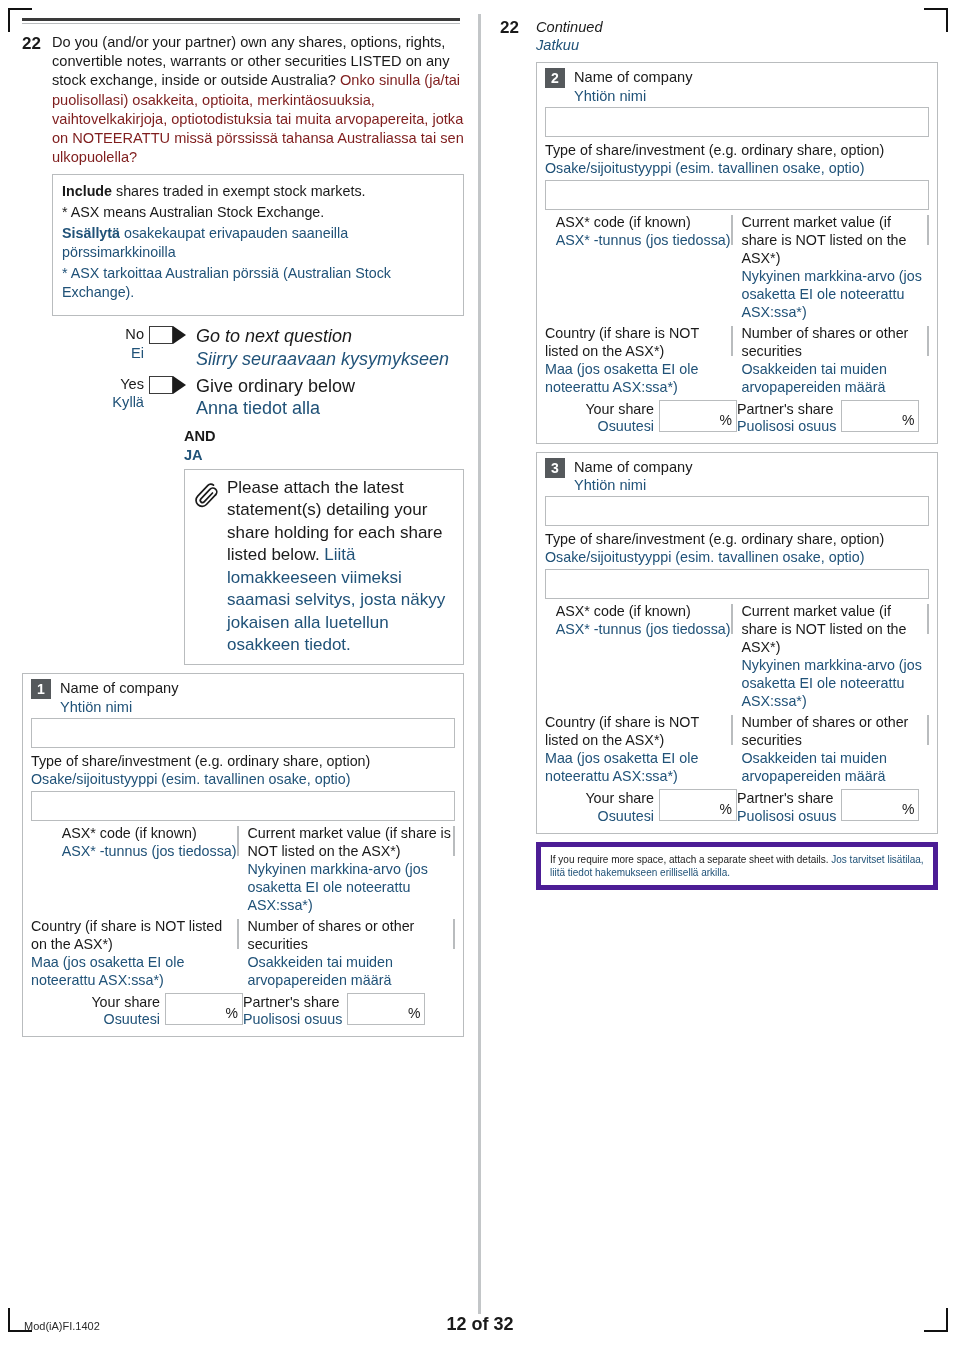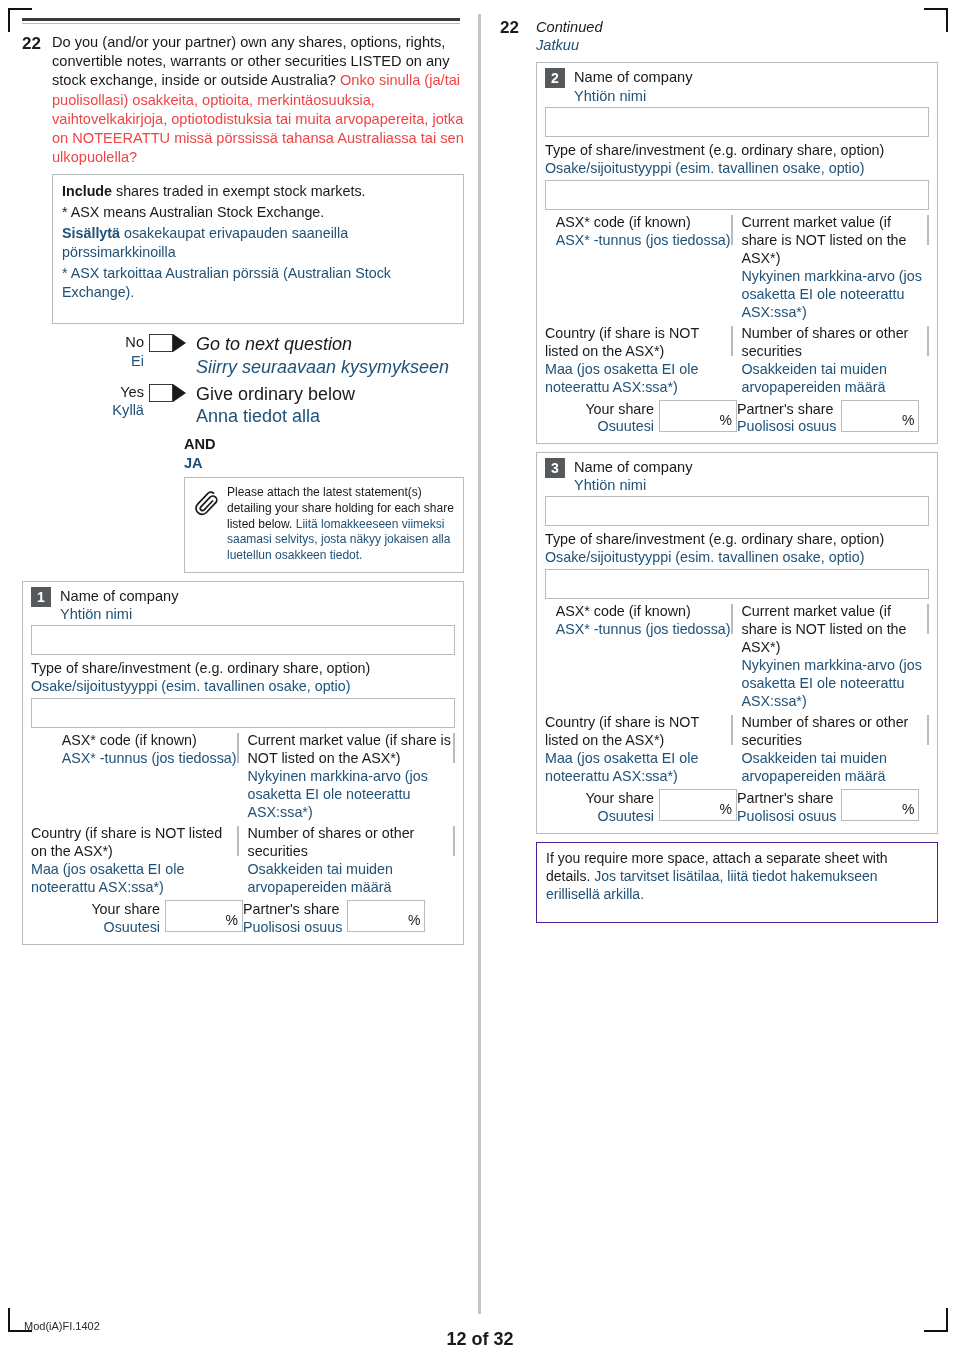--- a/index.html
+++ b/index.html
@@ -31,24 +31,24 @@
   .sec-title .en{font-size:16px;color:#1a1a1a;}
   .sec-title .fi{font-size:16px;color:#205278;}
   .sec-rule-bot{border-top:1px solid #b9bcbe;width:438px;margin-top:2px;}
 
   
   .q-row{display:flex;margin-top:9px;}
   .q-num{font-size:17px;font-weight:bold;width:30px;flex:0 0 30px;line-height:1.3;}
   .q-body{flex:1;}
   .q-text{font-size:14.6px;line-height:1.315;}
   .q-text .en{color:#1a1a1a;}
-  .q-text .fi{color:#ef4444;}
-
-  
-  .infobox{border:1px solid #b9bcbe;margin-top:7px;padding:7px 9px 20px 9px;font-size:14.3px;line-height:1.32;}
+  .q-text .fi{color:#7f1d1d;}
+
+  
+  .infobox{border:1px solid #b9bcbe;margin-top:7px;padding:7px 9px 12px 9px;font-size:14.3px;line-height:1.32;}
   .infobox b{font-weight:bold;}
   .infobox .en{color:#1a1a1a;}
   .infobox .fi{color:#205278;}
   .infobox p{margin:0 0 2px 0;}
 
   
   .answers{margin-top:9px;padding-left:36px;}
   .ans-row{display:flex;align-items:flex-start;margin-bottom:4px;}
   .ans-labels{width:56px;flex:0 0 56px;text-align:right;font-size:14.6px;line-height:1.26;padding-right:5px;}
   .ans-labels .en{color:#1a1a1a;display:block;}
@@ -61,21 +61,21 @@
   .ans-txt .fi{display:block;color:#205278;}
   .italic{font-style:italic;}
 
   .and-block{padding-left:132px;margin-top:7px;font-size:14.6px;font-weight:bold;line-height:1.26;}
   .and-block .en{display:block;color:#1a1a1a;}
   .and-block .fi{display:block;color:#205278;}
 
   
   .attachbox{margin-left:132px;margin-top:5px;border:1px solid #b9bcbe;padding:7px 9px 8px 8px;display:flex;}
   .clip{flex:0 0 34px;padding-top:4px;}
-  .attach-txt{flex:1;font-size:12px;line-height:1.32;}
+  .attach-txt{flex:1;font-size:17px;line-height:1.32;}
   .attach-txt .en{color:#1a1a1a;}
   .attach-txt .fi{color:#205278;}
 
   
   .entry{border:1px solid #b9bcbe;margin-top:8px;padding:0 0 7px 0;}
   .entry-head{display:flex;padding:5px 8px 0 8px;}
   .badge{width:20px;height:20px;background:#55595c;color:#fff;font-size:14px;font-weight:bold;
          display:flex;align-items:center;justify-content:center;flex:0 0 20px;margin-right:9px;}
   .entry-head-lab{font-size:14.6px;line-height:1.24;}
   .entry-head-lab .en{display:block;color:#1a1a1a;}
@@ -108,27 +108,27 @@
   
   .cont-row{display:flex;margin-bottom:2px;}
   .cont-num{font-size:17px;font-weight:bold;width:36px;flex:0 0 36px;}
   .cont-txt{font-size:14.6px;font-style:italic;line-height:1.25;}
   .cont-txt .en{display:block;color:#1a1a1a;}
   .cont-txt .fi{display:block;color:#205278;}
 
   .rightindent{margin-left:36px;}
 
   
-  .morebox{border:1px solid #4c1d95;margin-top:8px;padding:6px 9px 19px 9px;font-size:14px;line-height:1.3;}
+  .morebox{border:5px solid #4c1d95;margin-top:8px;padding:6px 9px 6px 9px;font-size:10px;line-height:1.3;}
   .morebox .en{color:#1a1a1a;}
   .morebox .fi{color:#205278;}
 
   
   .footer-code{position:absolute;left:24px;bottom:22px;font-size:11px;color:#2a2a2a;}
-  .footer-page{position:absolute;left:0;right:0;bottom:4px;text-align:center;
+  .footer-page{position:absolute;left:0;right:0;bottom:19px;text-align:center;
                font-size:18px;font-weight:bold;color:#1a1a1a;}
   .footer-tick{position:absolute;left:478px;bottom:44px;width:3px;height:34px;background:#c3c6c8;}
 </style>
 </head>
 <body>
 
 <div class="page">
 
   <div class="crop crop-tl"></div>
   <div class="crop crop-tr"></div>

